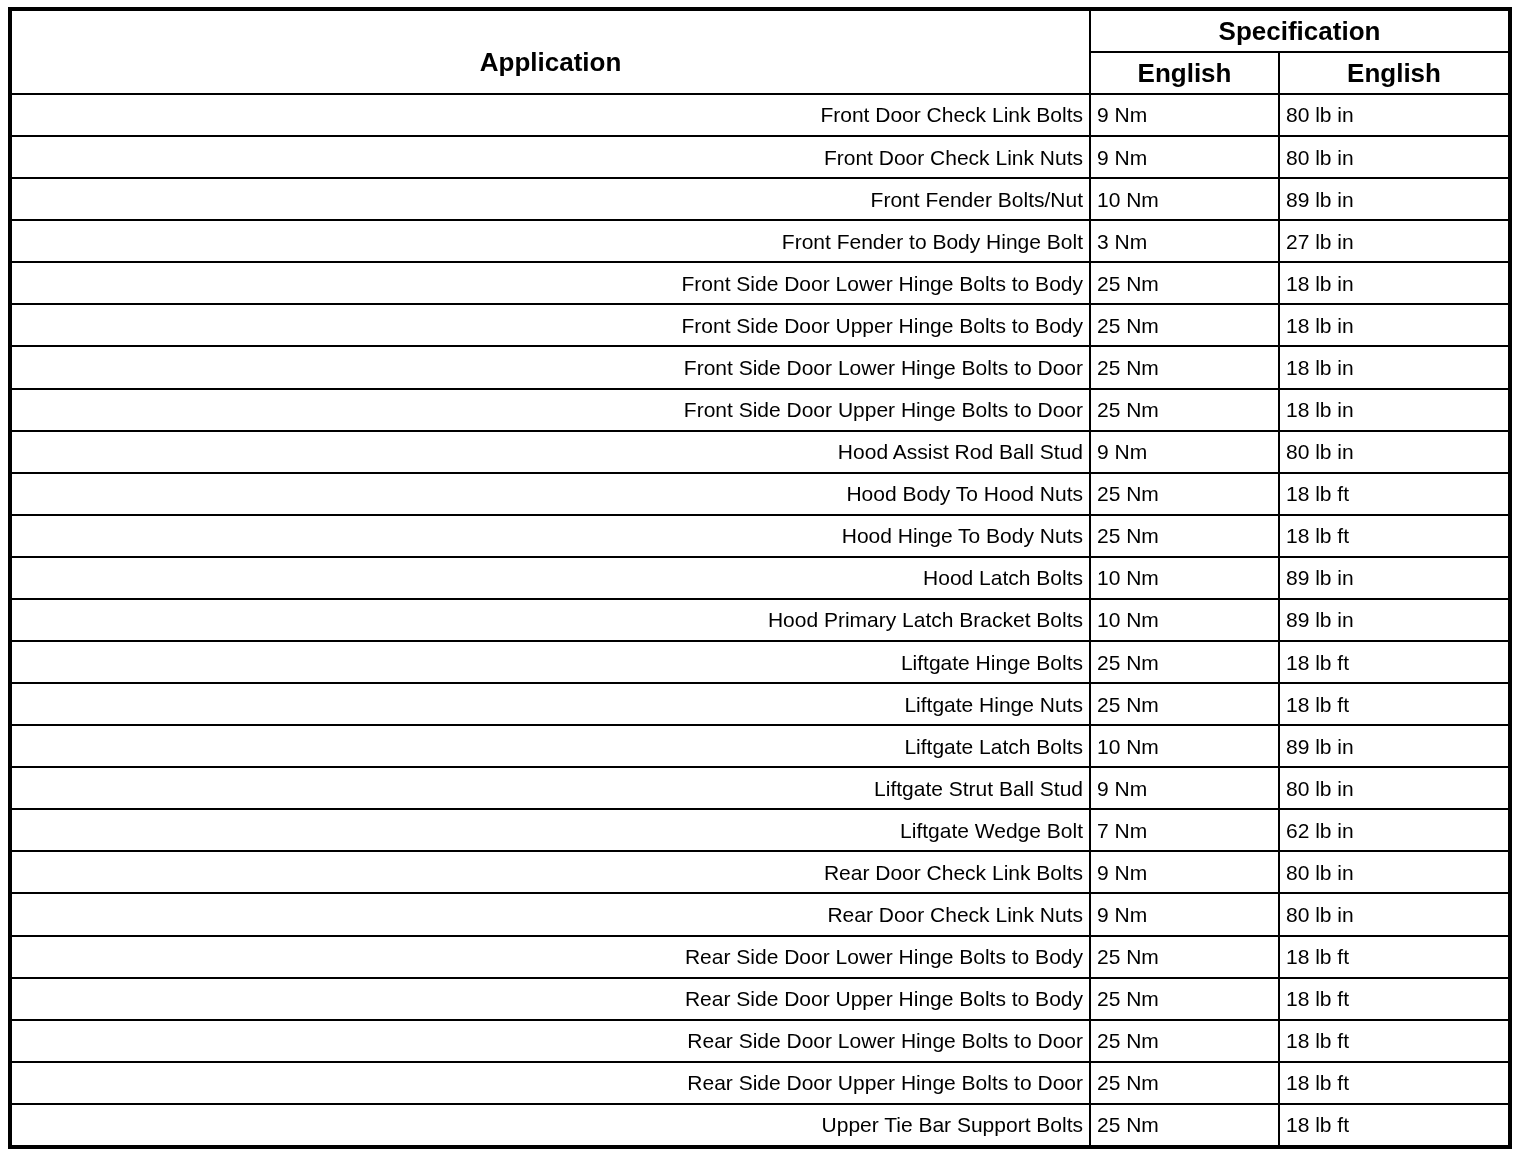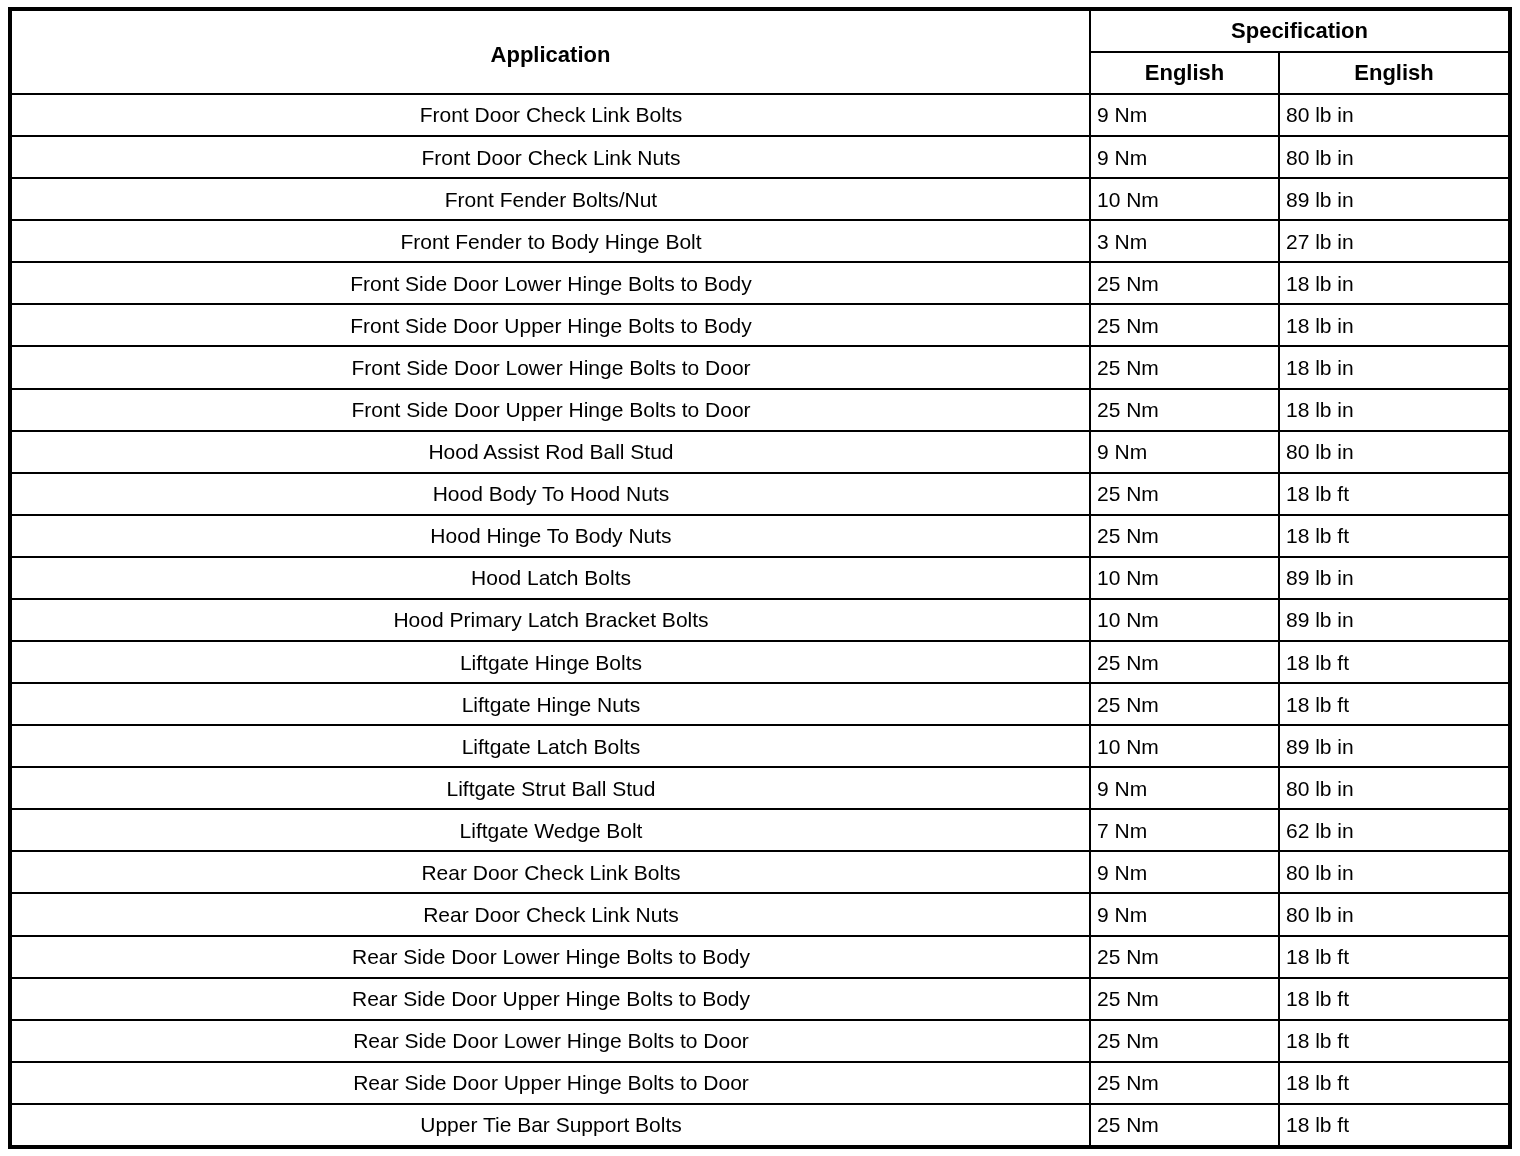--- a/index.html
+++ b/index.html
@@ -32,33 +32,33 @@
     border: 2px solid #000000;
     font-size: 21px;
     line-height: 1.1;
     padding: 0 6px;
     overflow: hidden;
     white-space: nowrap;
   }
   .spec-table thead th {
     font-weight: bold;
     text-align: center;
-    font-size: 22px;
+    font-size: 26px;
     height: 40px;
   }
   .spec-table thead th.app-head {
     vertical-align: bottom;
-    padding-bottom: 26px;
+    padding-bottom: 16px;
   }
   .spec-table tbody td {
     height: 40px;
     vertical-align: middle;
   }
   .spec-table tbody td.app {
-    text-align: center;
+    text-align: right;
     padding-left: 7px;
   }
   .spec-table tbody td.val {
     text-align: left;
   }
 </style>
 </head>
 <body>
 
 <div class="page">

